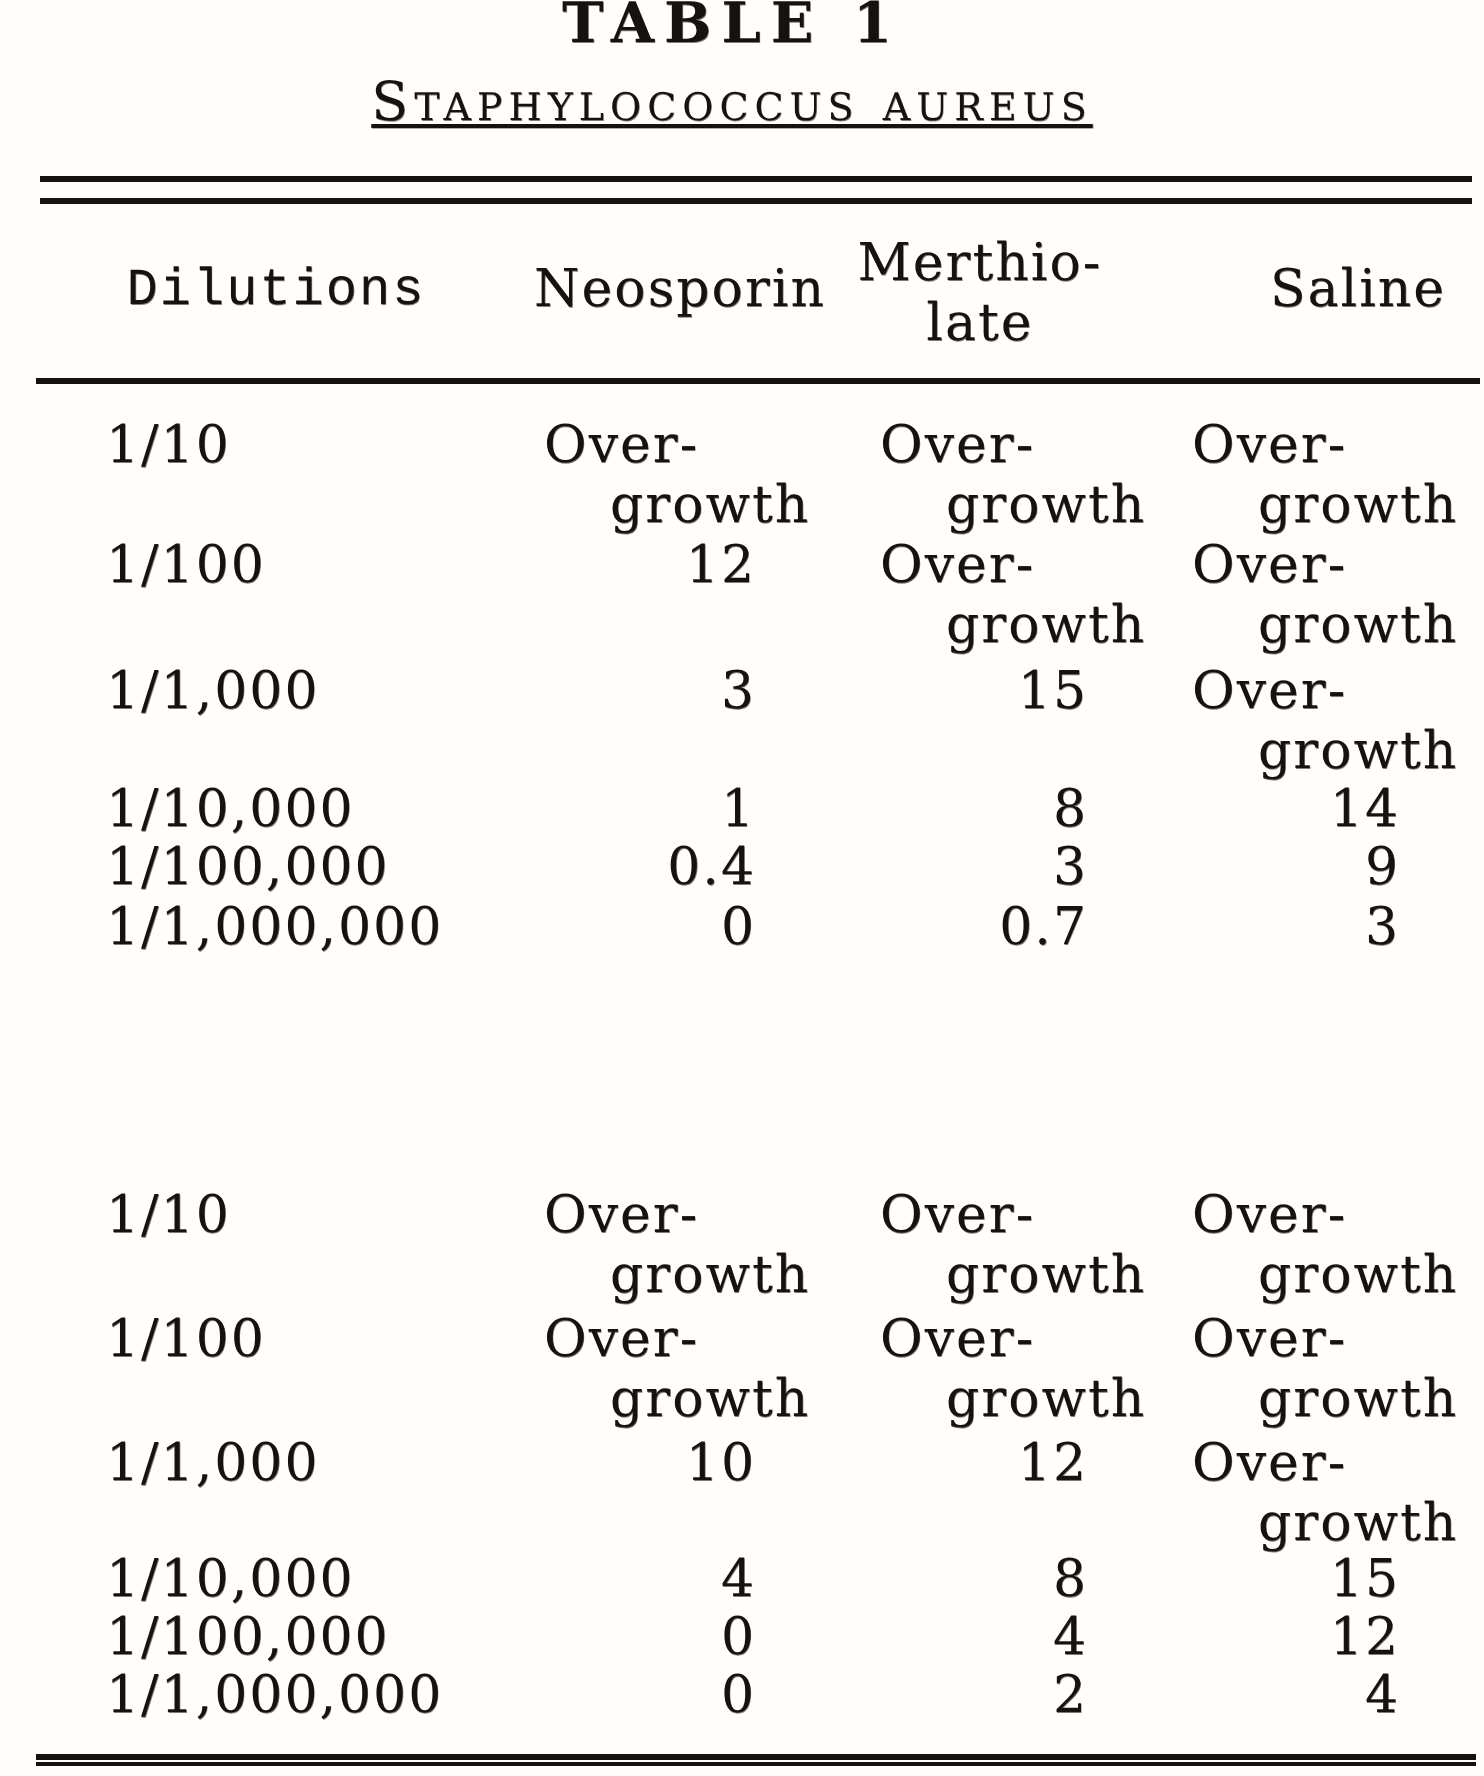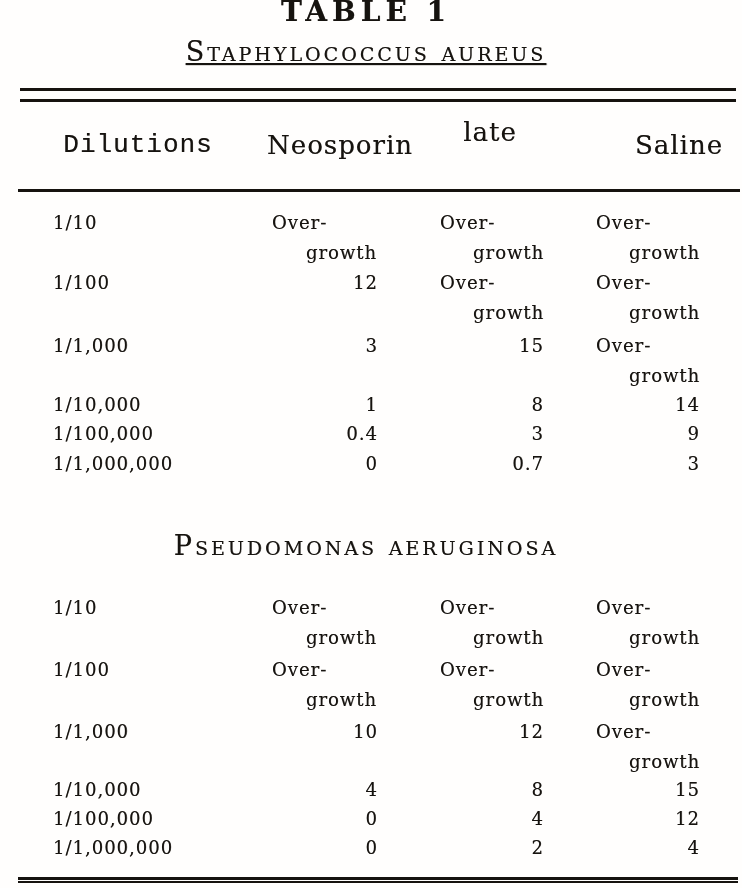--- a/index.html
+++ b/index.html
@@ -52,21 +52,21 @@
   .h1{ left:53px;width:170px;top:130px;font-family:Liberation Mono, monospace; }
   .h2{ left:265px;width:150px;top:130px; }
   .h3{ left:415px;width:150px;top:117px; }
   .h4{ left:604px;width:150px;top:130px; }
   .h3 .hl{ display:block; }
 
   
   .row{ position:absolute;left:0;width:742px; }
   .cell{
     position:absolute;top:0;
-    font-size:18px;line-height:30px;letter-spacing:1px;
+    font-size:26px;line-height:30px;letter-spacing:1px;
     white-space:nowrap;
   }
   .c1{ left:53px;width:180px;text-align:left; }
   .c2{ left:272px;width:106px; }
   .c3{ left:440px;width:104px; }
   .c4{ left:596px;width:104px; }
   .cell .l1{ display:block;text-align:left; }
   .cell.num .l1{ text-align:right; }
   .cell .l2{ display:block;text-align:center;padding-left:33px; }
 </style>
@@ -77,20 +77,21 @@
 
   <div class="centerline title txt">TABLE 1</div>
   <div class="centerline species species-1 txt">Staphylococcus aureus</div>
 
   <div class="double-rule"></div>
 
   <div class="hrow">
     <div class="hcell h1 txt">Dilutions</div>
     <div class="hcell h2 txt">Neosporin</div>
     <div class="hcell h3 txt">
+      <span class="hl">Merthio-</span>
       <span class="hl">late</span>
     </div>
     <div class="hcell h4 txt">Saline</div>
   </div>
 
   <div class="rule mid-rule"></div>
 
   <div class="row" style="top:208px">
     <div class="cell c1 txt">
         <span class="l1">1/10</span>
@@ -180,21 +181,20 @@
         <span class="l1">0</span>
       </div>
     <div class="cell c3 num txt">
         <span class="l1">0.7</span>
       </div>
     <div class="cell c4 num txt">
         <span class="l1">3</span>
       </div>
   </div>
 
-  <div class="centerline species species-2 txt">Pseudomonas aeruginosa</div>
 
   <div class="row" style="top:593px">
     <div class="cell c1 txt">
         <span class="l1">1/10</span>
       </div>
     <div class="cell c2 txt">
         <span class="l1">Over-</span>
         <span class="l2">growth</span>
       </div>
     <div class="cell c3 txt">

